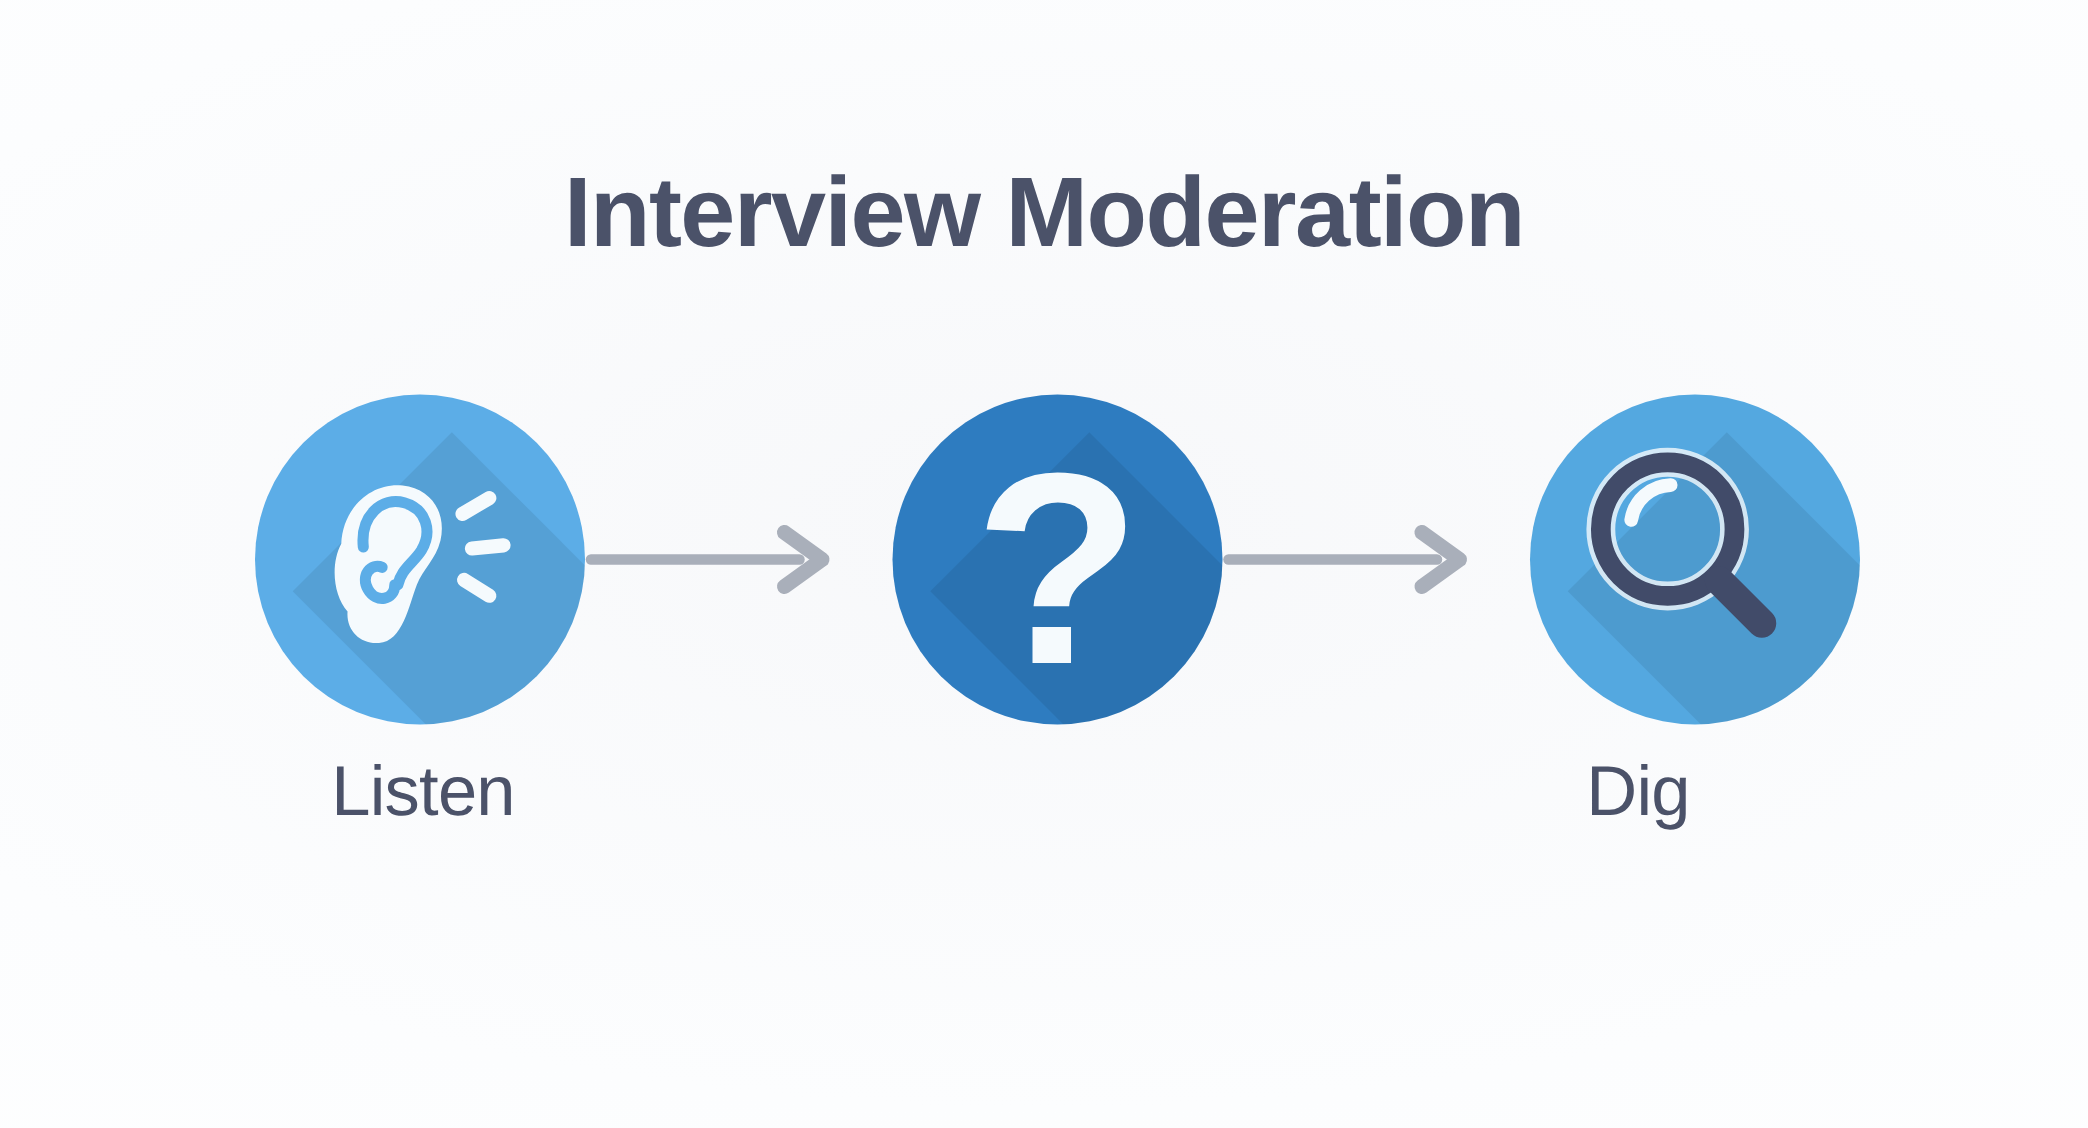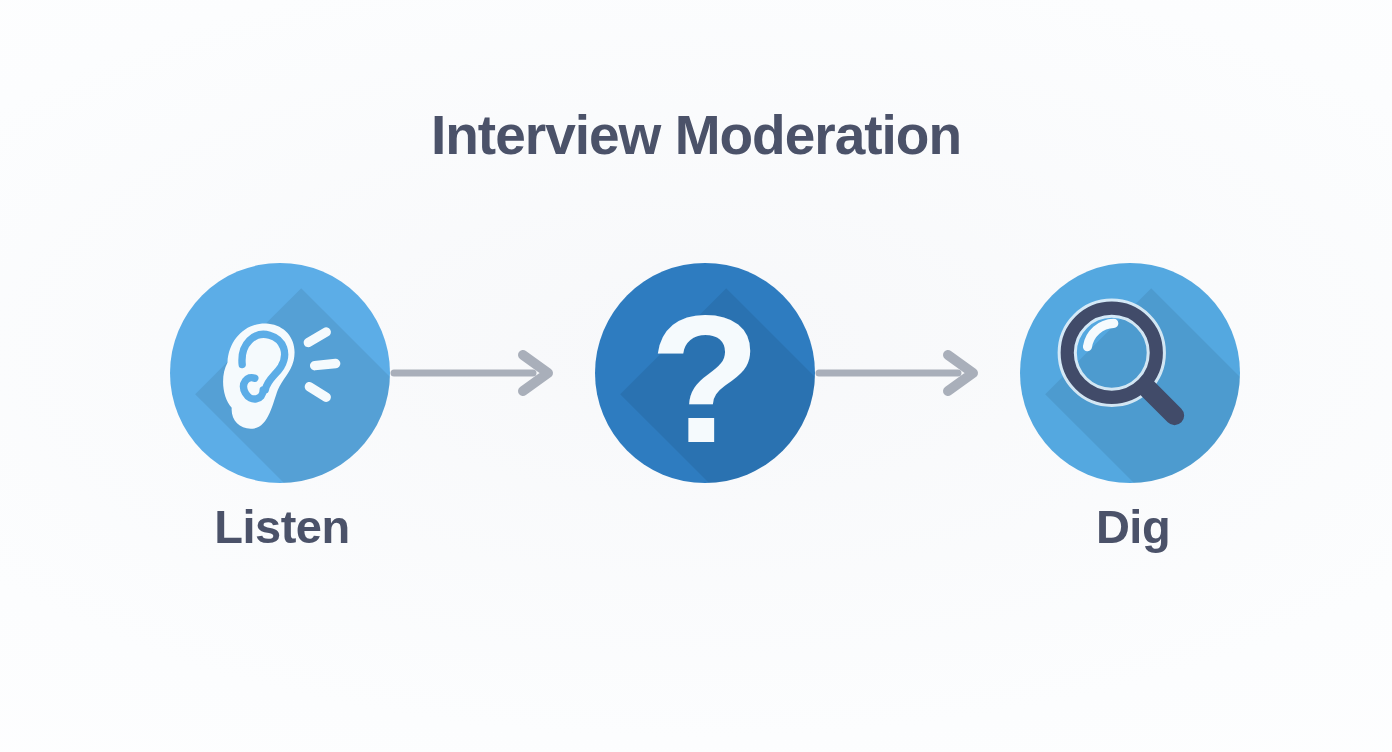--- a/index.html
+++ b/index.html
@@ -12,21 +12,21 @@
     background: radial-gradient(115% 95% at 50% 46%, #f7f8fa 0%, #fcfdfe 55%, #ffffff 100%);
     font-family: "Liberation Sans", sans-serif;
   }
 
   .title {
     position: absolute;
     top: 103px;
     left: 0;
     width: 100%;
     text-align: center;
-    font-size: 55px;
+    font-size: 66px;
     font-weight: 700;
     letter-spacing: -1px;
     color: var(--title-text, #4b5269);
   }
 
   .step-circle {
     position: absolute;
     top: 263px;
     width: 220px;
     height: 220px;
@@ -84,27 +84,27 @@
   }
   .arrow-line { stroke-width: 7; }
   .arrow-head { stroke-width: 10; }
 
   .step-label {
     position: absolute;
     top: 499px;
     width: 220px;
     text-align: center;
     font-size: 47px;
-    font-weight: 700;
+    font-weight: 400;
     letter-spacing: -0.5px;
     color: var(--label-text, #4b5269);
   }
   .step-label.listen  { left: 172px;  }
   .step-label.clarify { left: 608px;  }
-  .step-label.dig     { left: 1023px; }
+  .step-label.dig     { left: 982px; }
 </style>
 </head>
 <body>
 
 <div class="canvas">
 
   <div class="title">Interview Moderation</div>
 
   <div class="step-circle listen" style="background: rgb(92, 173, 231);">
     <div class="long-shadow"></div>

